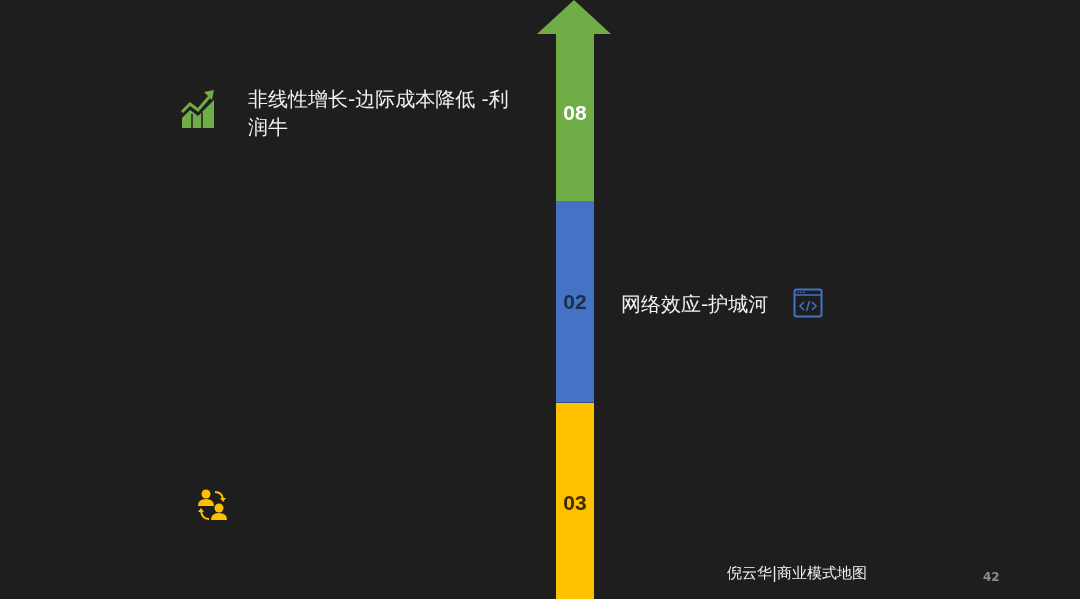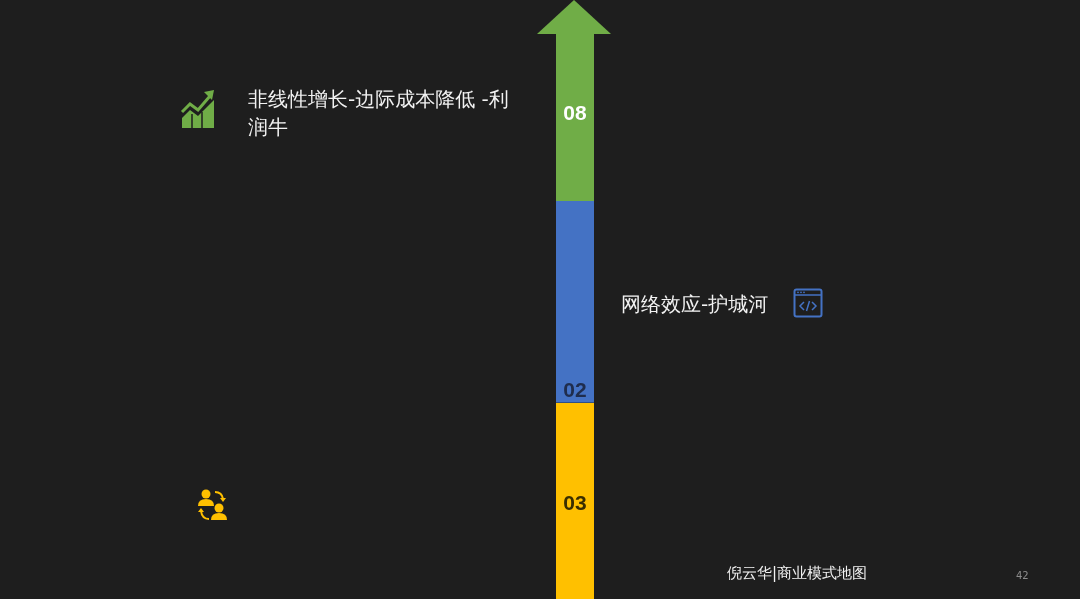--- a/index.html
+++ b/index.html
@@ -17,40 +17,40 @@
       border-right: 37px solid transparent;
       border-bottom: 34px solid #70ad47;
     }
     .seg {
       position: absolute; left: 556px; width: 38px;
       display: flex; align-items: center; justify-content: center;
       font-family: "Liberation Sans", sans-serif; font-weight: bold; font-size: 21px;
       box-sizing: border-box;
     }
     .seg1 { top: 33px; height: 168px; background: #70ad47; color: #ffffff; }
-    .seg2 { top: 201px; height: 202px; background: #4472c4; color: #1f2d4d; border-bottom: 1px solid #2f4f86; align-items: flex-end; }
+    .seg2 { top: 201px; height: 202px; background: #4472c4; color: #1f2d4d; border-bottom: 1px solid #2f4f86; }
     .seg3 { top: 403px; height: 244px; background: #ffc000; color: #3a2e00; padding-bottom: 0; align-items: flex-start; padding-top: 88px; }
     .seg1 span { margin-top: -8px; }
     .label {
       position: absolute; color: #f2f2f2; font-size: 20px; line-height: 28px;
     }
     .l1 { left: 248px; top: 85px; width: 280px; }
     .l2 { left: 621px; top: 290px; white-space: nowrap; }
     .l3 { left: 248px; top: 492px; white-space: nowrap; }
     .icon { position: absolute; }
     .ic1 { left: 180px; top: 88px; width: 36px; height: 40px; }
     .ic2 { left: 793px; top: 288px; width: 30px; height: 30px; }
     .ic3 { left: 197px; top: 488px; width: 32px; height: 34px; }
     .footer-title {
       position: absolute; left: 727px; top: 564px;
       color: #f2f2f2; font-size: 15px; white-space: nowrap;
     }
     .page-num {
-      position: absolute; left: 1016px; top: 570px;
-      color: #8c8c8c; font-size: 10px;
+      position: absolute; left: 983px; top: 570px;
+      color: #8c8c8c; font-size: 12px; font-weight: bold;
     }
   </style>
 </head>
 <body>
 
 <div class="slide">
   <div class="arrow-head"></div>
 
   <div class="seg seg1">
     <span>08</span>

